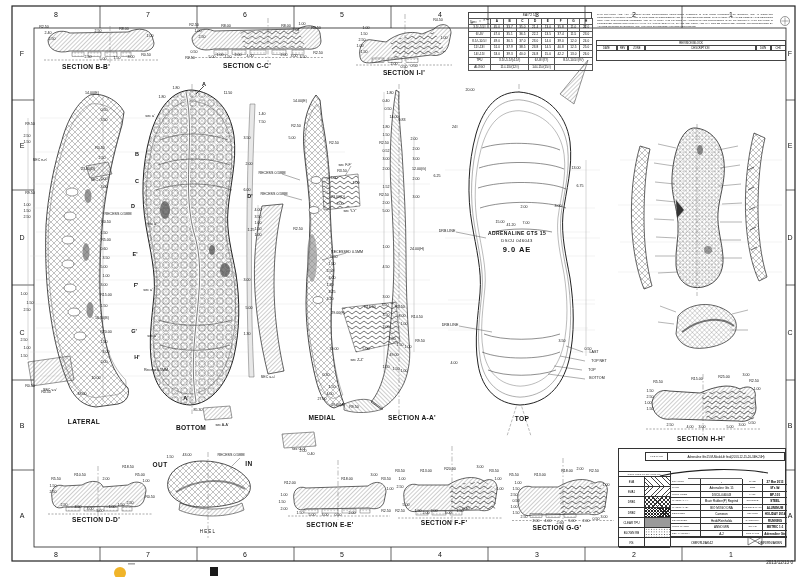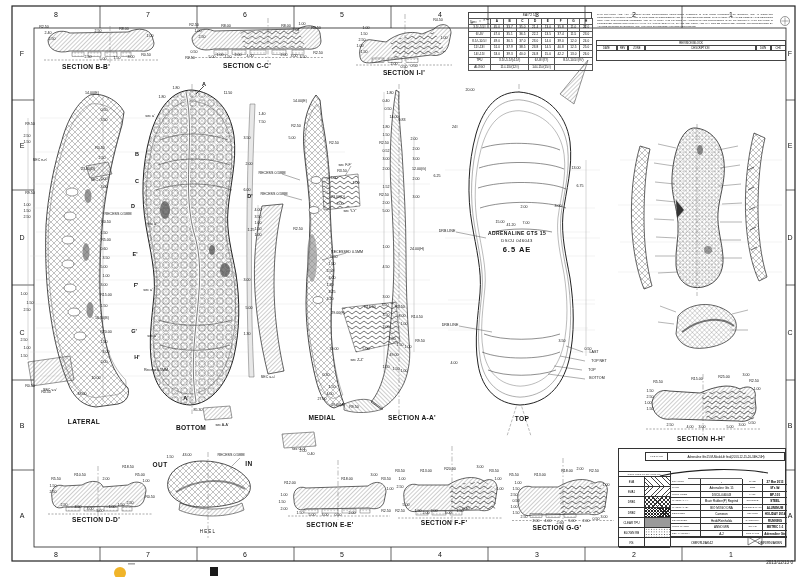--- a/index.html
+++ b/index.html
@@ -545,21 +545,21 @@
       <span class="vlab" style="left: 322px; top: 417px;">MEDIAL</span>
       <span class="vlab" style="left: 412px; top: 417px;">SECTION A-A'</span>
       <span class="vlab" style="left: 522px; top: 418px;">TOP</span>
       <span class="vlab" style="left: 701px; top: 438px;">SECTION H-H'</span>
       <span class="vlab" style="left: 96px; top: 519px;">SECTION D-D'</span>
       <span class="vlab" style="left: 330px; top: 524px;">SECTION E-E'</span>
       <span class="vlab" style="left: 444px; top: 522px;">SECTION F-F'</span>
       <span class="vlab" style="left: 557px; top: 527px;">SECTION G-G'</span>
       <span class="ann ctr1" style="left: 517px; top: 233px;">ADRENALINE GTS 15</span>
       <span class="ann ctr2" style="left: 517px; top: 240px;">DSCU 046043</span>
-      <span class="ann ctr3" style="left: 517px; top: 249px;">6.5 AE</span>
+      <span class="ann ctr3" style="left: 517px; top: 249px;">9.0 AE</span>
       <span class="ann tiny" style="left: 447px; top: 231px;">DRB LINE</span>
       <span class="ann tiny" style="left: 450px; top: 325px;">DRB LINE</span>
       <span class="ann tiny" style="left: 594px; top: 352px;">LAST</span>
       <span class="ann tiny" style="left: 599px; top: 361px;">TOP NET</span>
       <span class="ann tiny" style="left: 592px; top: 370px;">TOP</span>
       <span class="ann tiny" style="left: 597px; top: 378px;">BOTTOM</span>
       <span class="ann tiny" style="left: 231px; top: 455px;">RECESS 0.5MM</span>
       <span class="ann tiny" style="left: 118px; top: 214px;">RECESS 0.5MM</span>
       <span class="ann tiny" style="left: 272px; top: 173px;">RECESS 0.5MM</span>
       <span class="ann tiny" style="left: 274px; top: 194px;">RECESS 0.5MM</span>

